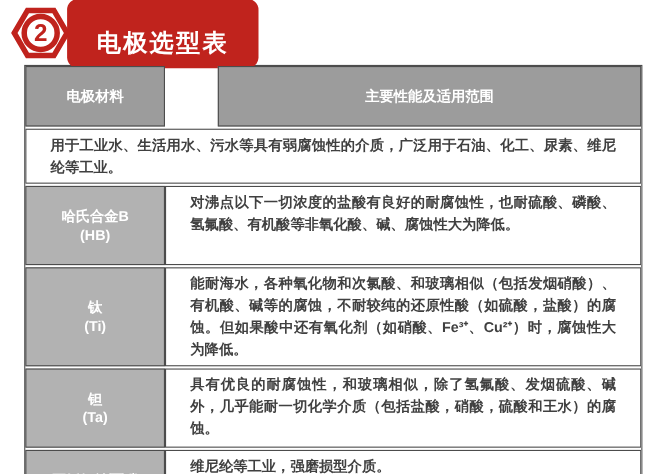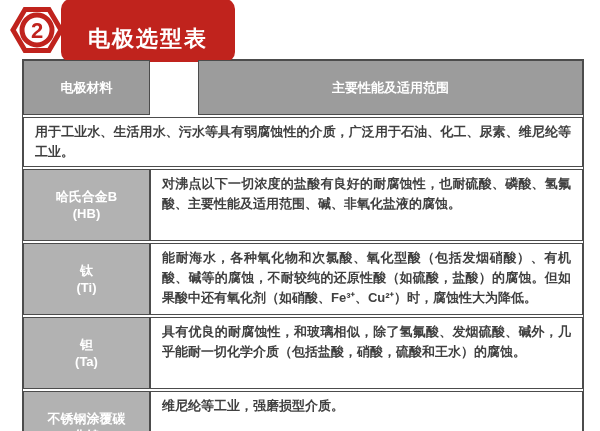--- a/index.html
+++ b/index.html
@@ -62,21 +62,21 @@
     text-align: center;
     padding: 18px;
   }
   .desc {
     flex: 1 1 auto;
     background: #ffffff;
     color: #404040;
     font-weight: bold;
     font-size: 13px;
     line-height: 20px;
-    padding: 4px 11px;
+    padding: 4px 22px;
     text-align: justify;
   }
   .header-row .cell {
     background: #9c9c9c;
     color: #ffffff;
     font-weight: bold;
   }
   .header-row .desc {
     display: flex;
     align-items: center;
@@ -109,30 +109,30 @@
 
   <div class="row">
     <div class="cell desc">用于工业水、生活用水、污水等具有弱腐蚀性的介质，广泛用于石油、化工、尿素、维尼纶等工业。</div>
   </div>
 
   <div class="row">
     <div class="cell mat">
       <span class="mat-name">哈氏合金B</span>
       <span class="mat-sub">(HB)</span>
     </div>
-    <div class="cell desc">对沸点以下一切浓度的盐酸有良好的耐腐蚀性，也耐硫酸、磷酸、氢氟酸、主要性能及适用范围、碱、非氧化盐液的腐蚀。</div>
+    <div class="cell desc">对沸点以下一切浓度的盐酸有良好的耐腐蚀性，也耐硫酸、磷酸、氢氟酸、有机酸等非氧化酸、碱、腐蚀性大为降低。</div>
   </div>
 
 
   <div class="row">
     <div class="cell mat">
       <span class="mat-name">钛</span>
       <span class="mat-sub">(Ti)</span>
     </div>
-    <div class="cell desc">能耐海水，各种氧化物和次氯酸、氧化型酸（包括发烟硝酸）、有机酸、碱等的腐蚀，不耐较纯的还原性酸（如硫酸，盐酸）的腐蚀。但如果酸中还有氧化剂（如硝酸、Fe³⁺、Cu²⁺）时，腐蚀性大为降低。</div>
+    <div class="cell desc">能耐海水，各种氧化物和次氯酸、和玻璃相似（包括发烟硝酸）、有机酸、碱等的腐蚀，不耐较纯的还原性酸（如硫酸，盐酸）的腐蚀。但如果酸中还有氧化剂（如硝酸、Fe³⁺、Cu²⁺）时，腐蚀性大为降低。</div>
   </div>
 
   <div class="row">
     <div class="cell mat">
       <span class="mat-name">钽</span>
       <span class="mat-sub">(Ta)</span>
     </div>
     <div class="cell desc">具有优良的耐腐蚀性，和玻璃相似，除了氢氟酸、发烟硫酸、碱外，几乎能耐一切化学介质（包括盐酸，硝酸，硫酸和王水）的腐蚀。</div>
   </div>
 

